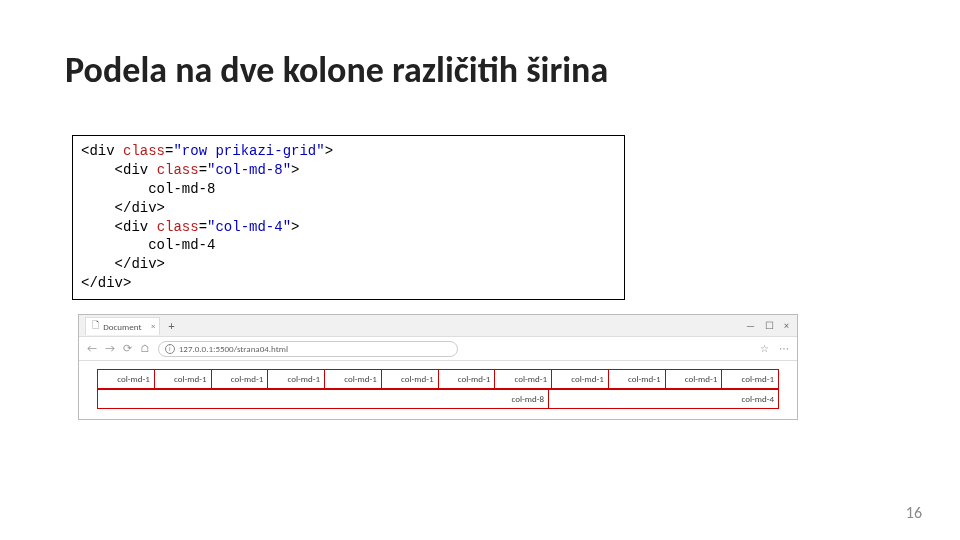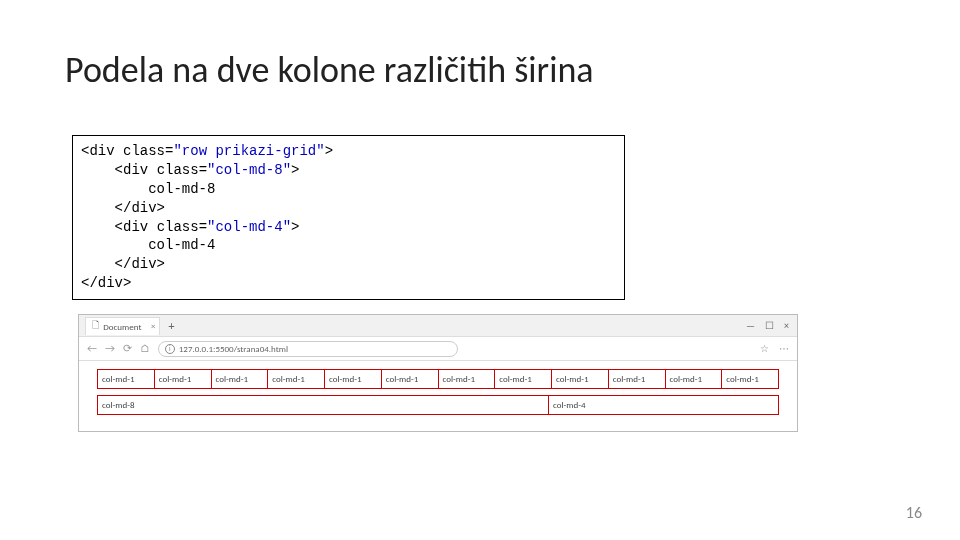--- a/index.html
+++ b/index.html
@@ -9,38 +9,38 @@
     background: #fff;
     font-family: "Segoe UI", Calibri, sans-serif;
     position: relative;
     overflow: hidden;
   }
   .title {
     position: absolute;
     left: 65px;
     top: 48px;
     font-size: 36px;
-    font-weight: 400;
+    font-weight: 700;
     color: #222;
   }
   .code-box {
     position: absolute;
     left: 72px;
     top: 135px;
     width: 553px;
     border: 1px solid #000;
     padding: 6px 8px;
     font-family: Consolas, "Courier New", monospace;
     font-size: 14px;
     line-height: 1.35;
     white-space: pre;
     color: #000;
   }
   .kw-tag { color: #000; }
-  .kw-class { color: #000000; }
+  .kw-class { color: #b91c1c; }
   .kw-str { color: #0000c0; }
 
   .browser {
     position: absolute;
     left: 78px;
     top: 314px;
     width: 720px;
     border: 1px solid #bbb;
     font-size: 10px;
     background: #fff;
@@ -96,21 +96,21 @@
     width: 10px; height: 10px; border: 1px solid #888; border-radius: 50%;
     display: inline-flex; align-items: center; justify-content: center;
     font-size: 7px; color: #888;
   }
   .right-icons { margin-left: auto; display: flex; gap: 10px; color: #888; }
   .br-body { padding: 8px 18px 10px 18px; }
   .grid-row {
     display: flex;
     border-top: 1px solid #c00;
     border-bottom: 1px solid #c00;
-    margin-bottom: 6px;
+    text-align: right;
   }
   .grid-cell {
     border-left: 1px solid #c00;
     padding: 4px 4px;
     font-size: 9px;
     color: #444;
     line-height: 1.1;
     word-break: break-all;
   }
   .grid-cell:last-child { border-right: 1px solid #c00; }

